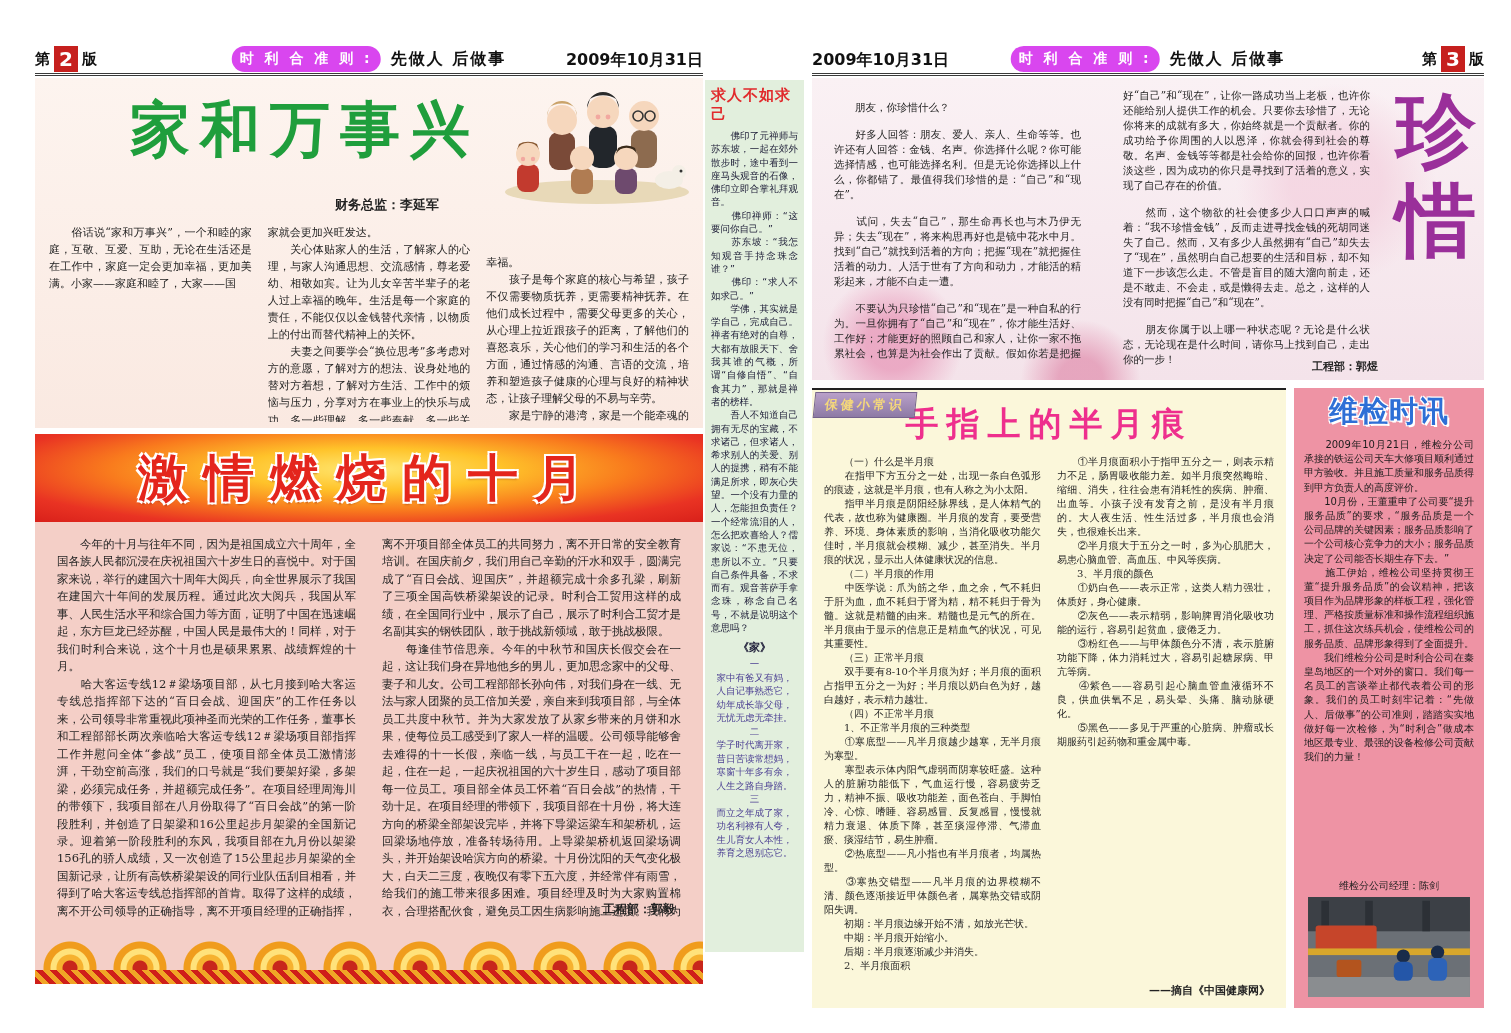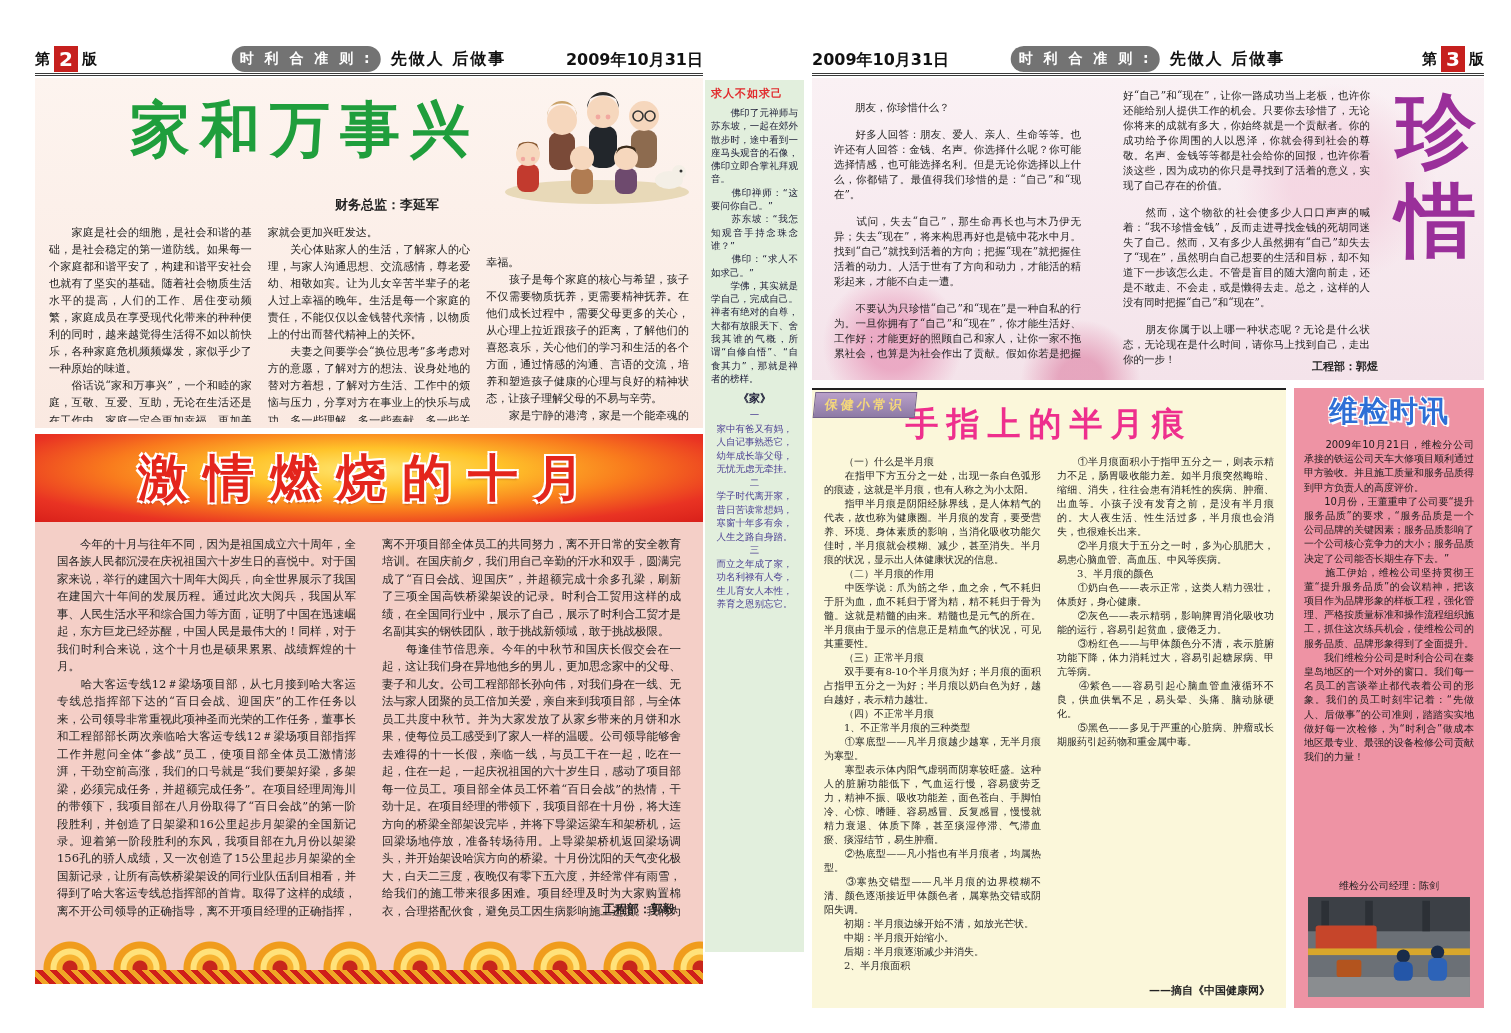--- a/index.html
+++ b/index.html
@@ -6,21 +6,21 @@
   body { background:#ffffff; }
   .sheet { position:relative; width:1511px; height:1033px; background:#ffffff; overflow:hidden;
            font-family:"DejaVu Sans","Liberation Sans",sans-serif; }
 
   
   .phead { position:relative; height:34px; border-bottom:3px double #3a3a3a; }
   .pagenum { position:absolute; top:4px; display:flex; align-items:center; font-weight:bold; font-size:15px; color:#111; }
   .pagenum .numbox { background:#c6201e; color:#fff; width:24px; height:26px; display:flex; align-items:center; justify-content:center;
                      font-size:20px; font-weight:bold; margin:0 4px; }
   .motto-group { position:absolute; left:50%; top:4px; transform:translateX(-50%); display:flex; align-items:center; white-space:nowrap; }
-  .motto-box { background:#737373; color:#fff; font-weight:bold; font-size:14px; padding:4px 8px; letter-spacing:3px;border-radius:13px; }
+  .motto-box { background:#d946ef; color:#fff; font-weight:bold; font-size:14px; padding:4px 8px; letter-spacing:3px;border-radius:13px; }
   .motto-text { color:#111; font-weight:bold; font-size:16px; margin-left:10px; letter-spacing:2px; }
   .pdate { position:absolute; top:8px; font-weight:bold; font-size:16px; color:#111; }
 
   
   .page-left { position:absolute; left:35px; top:42px; width:668px; }
   .family { position:relative; margin-top:2px; height:350px; overflow:hidden;
             background:linear-gradient(180deg,#fdf4ef 0%,#fae9e1 100%);padding-left:23px; }
   .family-title { position:absolute; left:55px; top:12px; width:430px; text-align:center;
                   font-family:"DejaVu Serif","Liberation Serif",serif; font-weight:bold;
                   font-size:60px; letter-spacing:10px; color:#1f9e3c; }
@@ -43,21 +43,21 @@
   .gold-band { position:absolute; left:0; right:0; bottom:14px; height:42px;
                background-image:
                  radial-gradient(circle at 35px 40px, #c8271c 7px, #f6b12f 8px 13px, #ffe27b 14px 19px, #f09c1d 20px 26px, rgba(240,156,29,0) 27px);
                background-size:70px 42px; background-repeat:repeat-x; }
   .stripes { position:absolute; left:0; right:0; bottom:0; height:14px;
              background:repeating-linear-gradient(45deg, #cf1f1a 0 5px, #f0a526 5px 10px); }
 
   
   .strip { position:absolute; left:705px; top:80px; width:99px; height:872px; background:#e2efdd;
            padding:6px 6px; overflow:hidden; }
-  .strip-title { font-size:11px; font-weight:bold; color:#e12a2c; letter-spacing:1px; margin-bottom:5px; }
+  .strip-title { font-size:15px; font-weight:bold; color:#e12a2c; letter-spacing:1px; margin-bottom:5px; }
   .strip-paras p { font-size:9.5px; line-height:1.4; text-align:justify; color:#20203a; margin:0; }
   .poem { margin-top:6px; }
   .poem-title { text-align:center; font-size:11px; font-weight:bold; color:#20203a; margin-bottom:2px; }
   .poem-lines .pline { text-align:center; font-size:9.5px; line-height:1.42; color:#4b3f93; }
 
   
   .page-right { position:absolute; left:812px; top:42px; width:672px; }
   .cherish { position:relative; margin-top:2px; height:302px; overflow:hidden;
              background:
                radial-gradient(circle at 12% 88%, rgba(233,160,190,.85) 0 26px, rgba(233,160,190,0) 70px),
@@ -140,21 +140,20 @@
           <circle cx="182" cy="92" r="7" fill="#f4efe6"></circle>
         <circle cx="184" cy="91" r="1.5" fill="#333"></circle>
         <circle cx="27" cy="78" r="2" fill="#f2a somewhat" opacity="0"></circle>
         <circle cx="26" cy="79" r="2.2" fill="#f2a8a0"></circle>
           <circle cx="36" cy="79" r="2.2" fill="#f2a8a0"></circle>
         <circle cx="101" cy="37" r="2.4" fill="#f2a8a0"></circle>
           <circle cx="111" cy="37" r="2.4" fill="#f2a8a0"></circle>
       </svg>
       <div class="family-cols">
         <div class="fcol">
-            <p class="para">　　家庭是社会的细胞，是社会和谐的基础，是社会稳定的第一道防线。如果每一个家庭都和谐平安了，构建和谐平安社会也就有了坚实的基础。随着社会物质生活水平的提高，人们的工作、居住变动频繁，家庭成员在享受现代化带来的种种便利的同时，越来越觉得生活得不如以前快乐，各种家庭危机频频爆发，家似乎少了一种原始的味道。</p>
             <p class="para">　　俗话说“家和万事兴”，一个和睦的家庭，互敬、互爱、互助，无论在生活还是在工作中，家庭一定会更加幸福，更加美满。小家——家庭和睦了，大家——国</p>
           </div>
         <div class="fcol">
             <p class="para">家就会更加兴旺发达。</p>
             <p class="para">　　关心体贴家人的生活，了解家人的心理，与家人沟通思想、交流感情，尊老爱幼、相敬如宾。让为儿女辛苦半辈子的老人过上幸福的晚年。生活是每一个家庭的责任，不能仅仅以金钱替代亲情，以物质上的付出而替代精神上的关怀。</p>
             <p class="para">　　夫妻之间要学会“换位思考”多考虑对方的意愿，了解对方的想法、设身处地的替对方着想，了解对方生活、工作中的烦恼与压力，分享对方在事业上的快乐与成功，多一些理解、多一些奉献、多一些关爱、多一些赏识，携手共行，才能美满</p>
           </div>
         <div class="fcol third">
             <p class="para">幸福。</p>
             <p class="para">　　孩子是每个家庭的核心与希望，孩子不仅需要物质抚养，更需要精神抚养。在他们成长过程中，需要父母更多的关心，从心理上拉近跟孩子的距离，了解他们的喜怒哀乐，关心他们的学习和生活的各个方面，通过情感的沟通、言语的交流，培养和塑造孩子健康的心理与良好的精神状态，让孩子理解父母的不易与辛劳。</p>
@@ -181,20 +180,21 @@
   </section>
 
   <aside class="strip">
     <h3 class="strip-title">求人不如求己</h3>
     <div class="strip-paras">
         <p>　　佛印了元禅师与苏东坡，一起在郊外散步时，途中看到一座马头观音的石像，佛印立即合掌礼拜观音。</p>
         <p>　　佛印禅师：“这要问你自己。”</p>
         <p>　　苏东坡：“我怎知观音手持念珠念谁？”</p>
         <p>　　佛印：“求人不如求己。”</p>
         <p>　　学佛，其实就是学自己，完成自己。禅者有绝对的自尊，大都有放眼天下、舍我其谁的气概，所谓“自修自悟”、“自食其力”，那就是禅者的榜样。</p>
+        <p>　　吾人不知道自己拥有无尽的宝藏，不求诸己，但求诸人，希求别人的关爱、别人的提携，稍有不能满足所求，即灰心失望。一个没有力量的人，怎能担负责任？一个经常流泪的人，怎么把欢喜给人？儒家说：“不患无位，患所以不立。”只要自己条件具备，不求而有。观音菩萨手拿念珠，称念自己名号，不就是说明这个意思吗？</p>
       </div>
     <div class="poem">
       <div class="poem-title">《家》</div>
       <div class="poem-lines">
           <div class="pline">一</div>
           <div class="pline">家中有爸又有妈，</div>
           <div class="pline">人自记事熟悉它，</div>
           <div class="pline">幼年成长靠父母，</div>
           <div class="pline">无忧无虑无牵挂。</div>
           <div class="pline">二</div>

